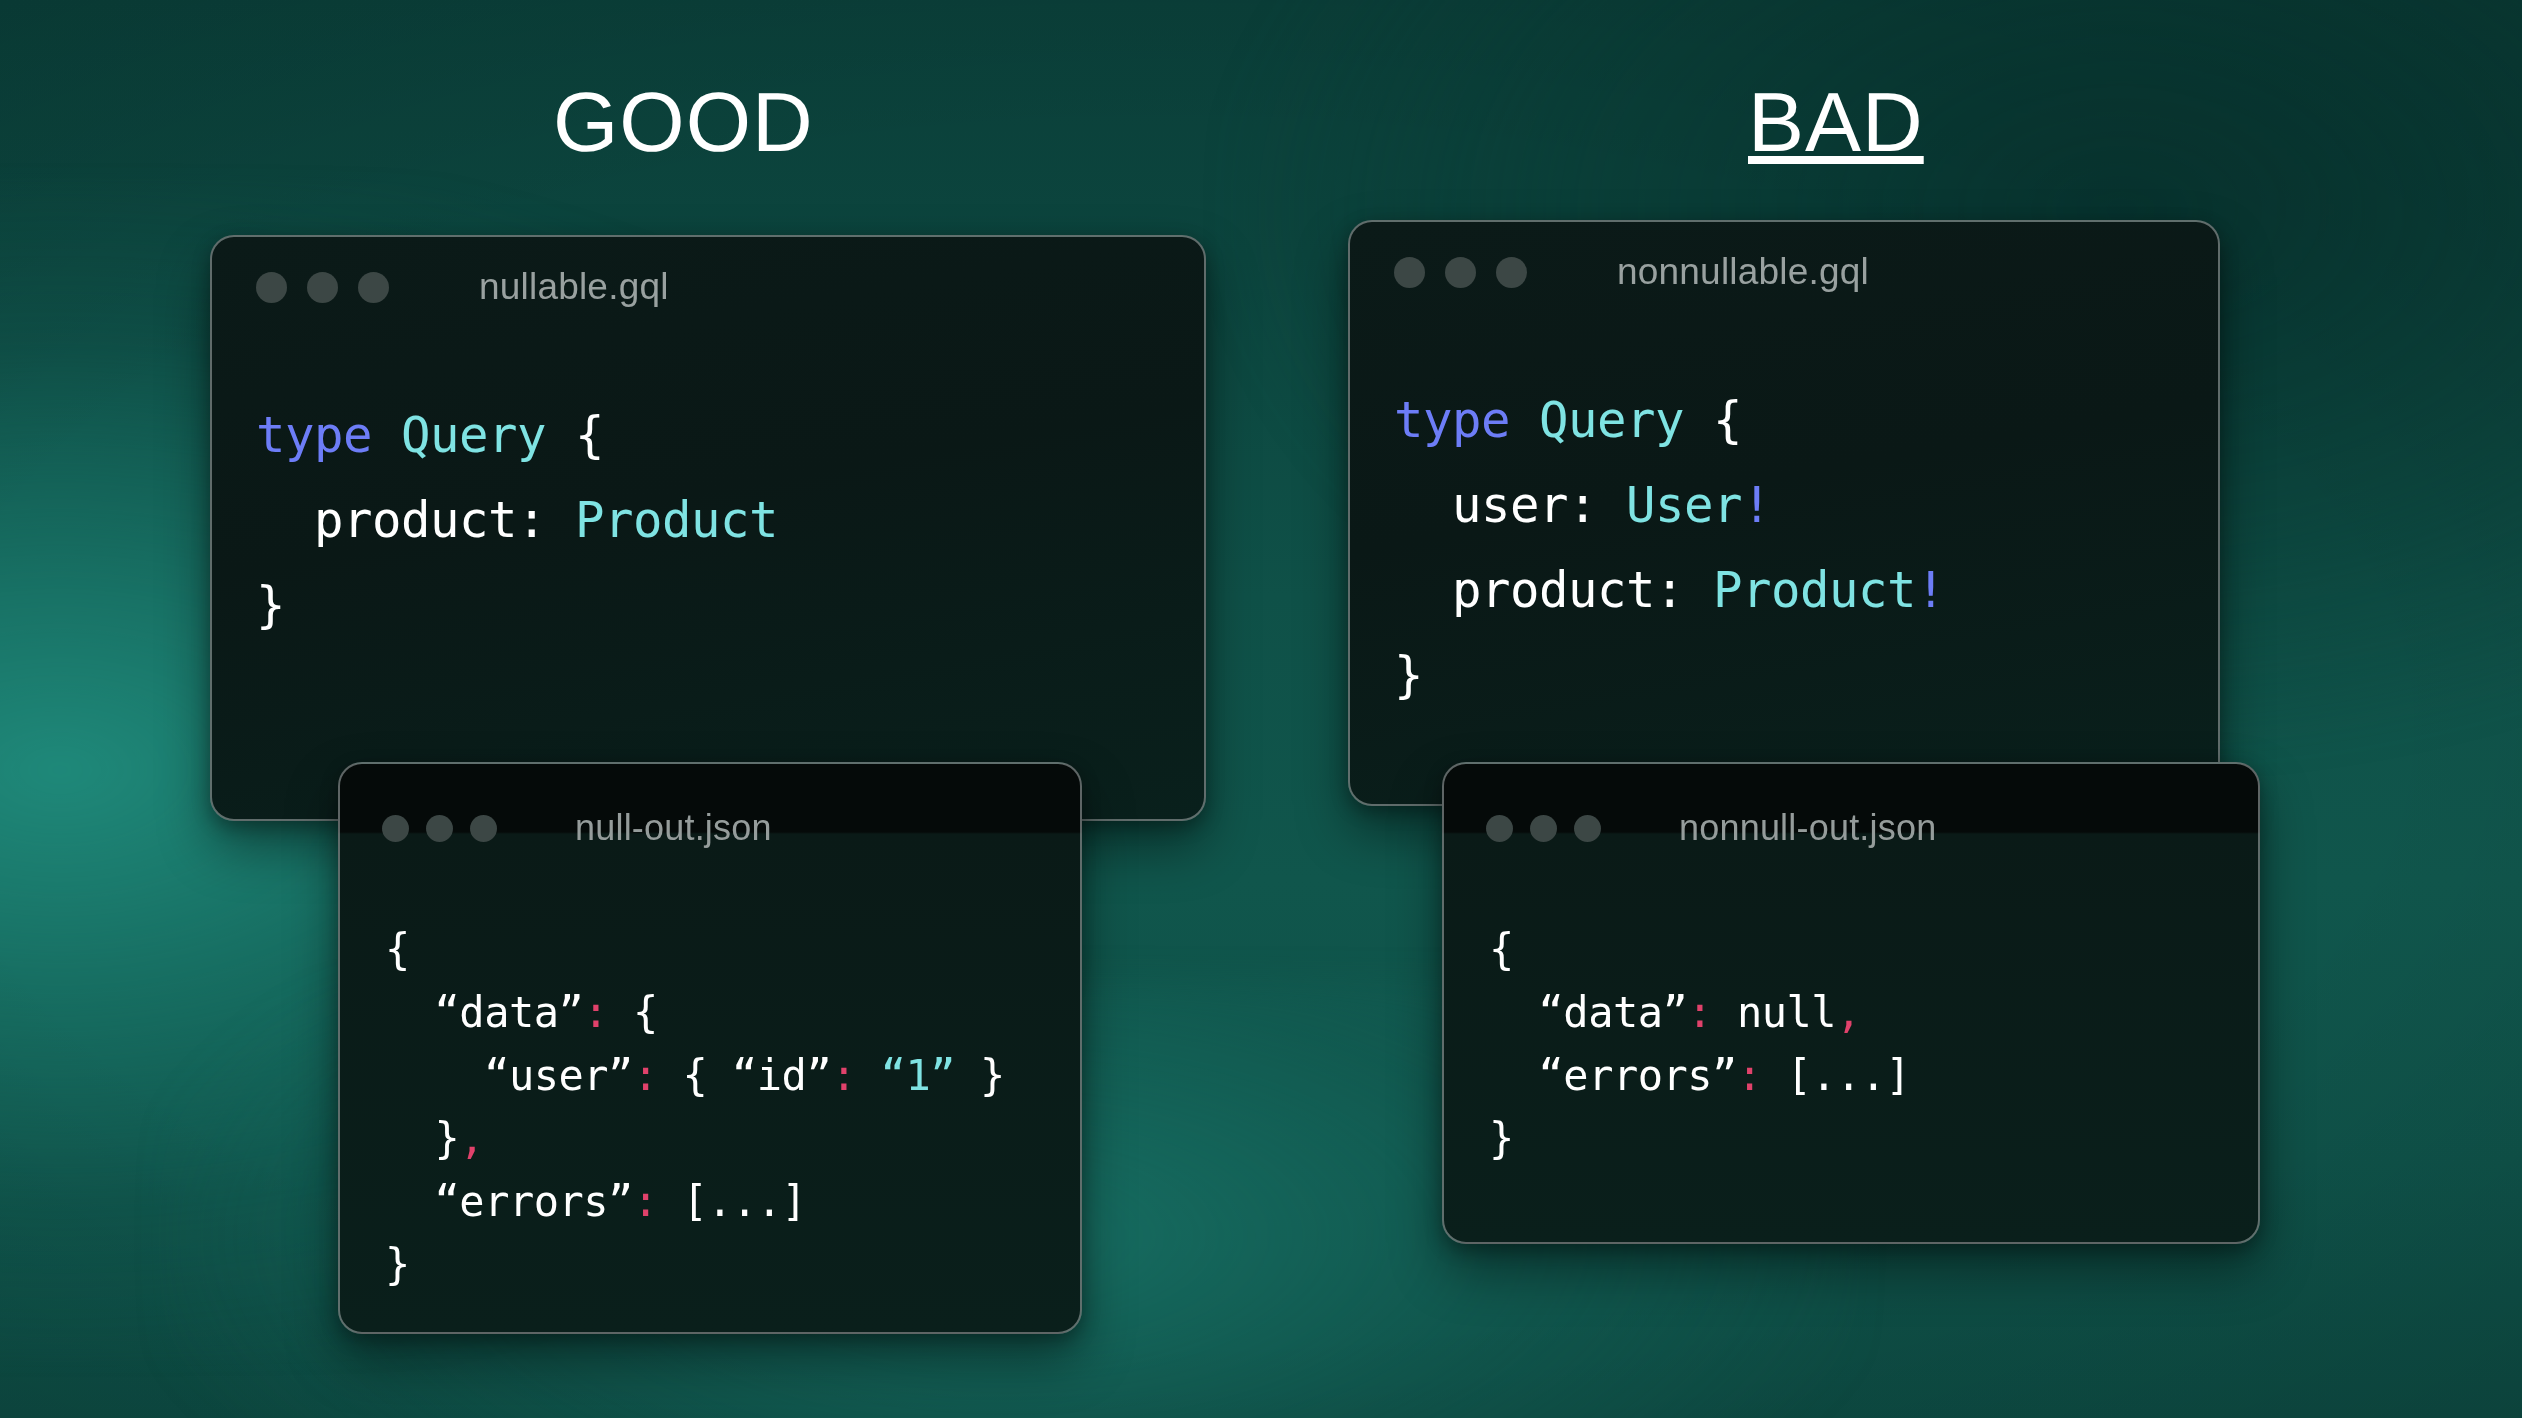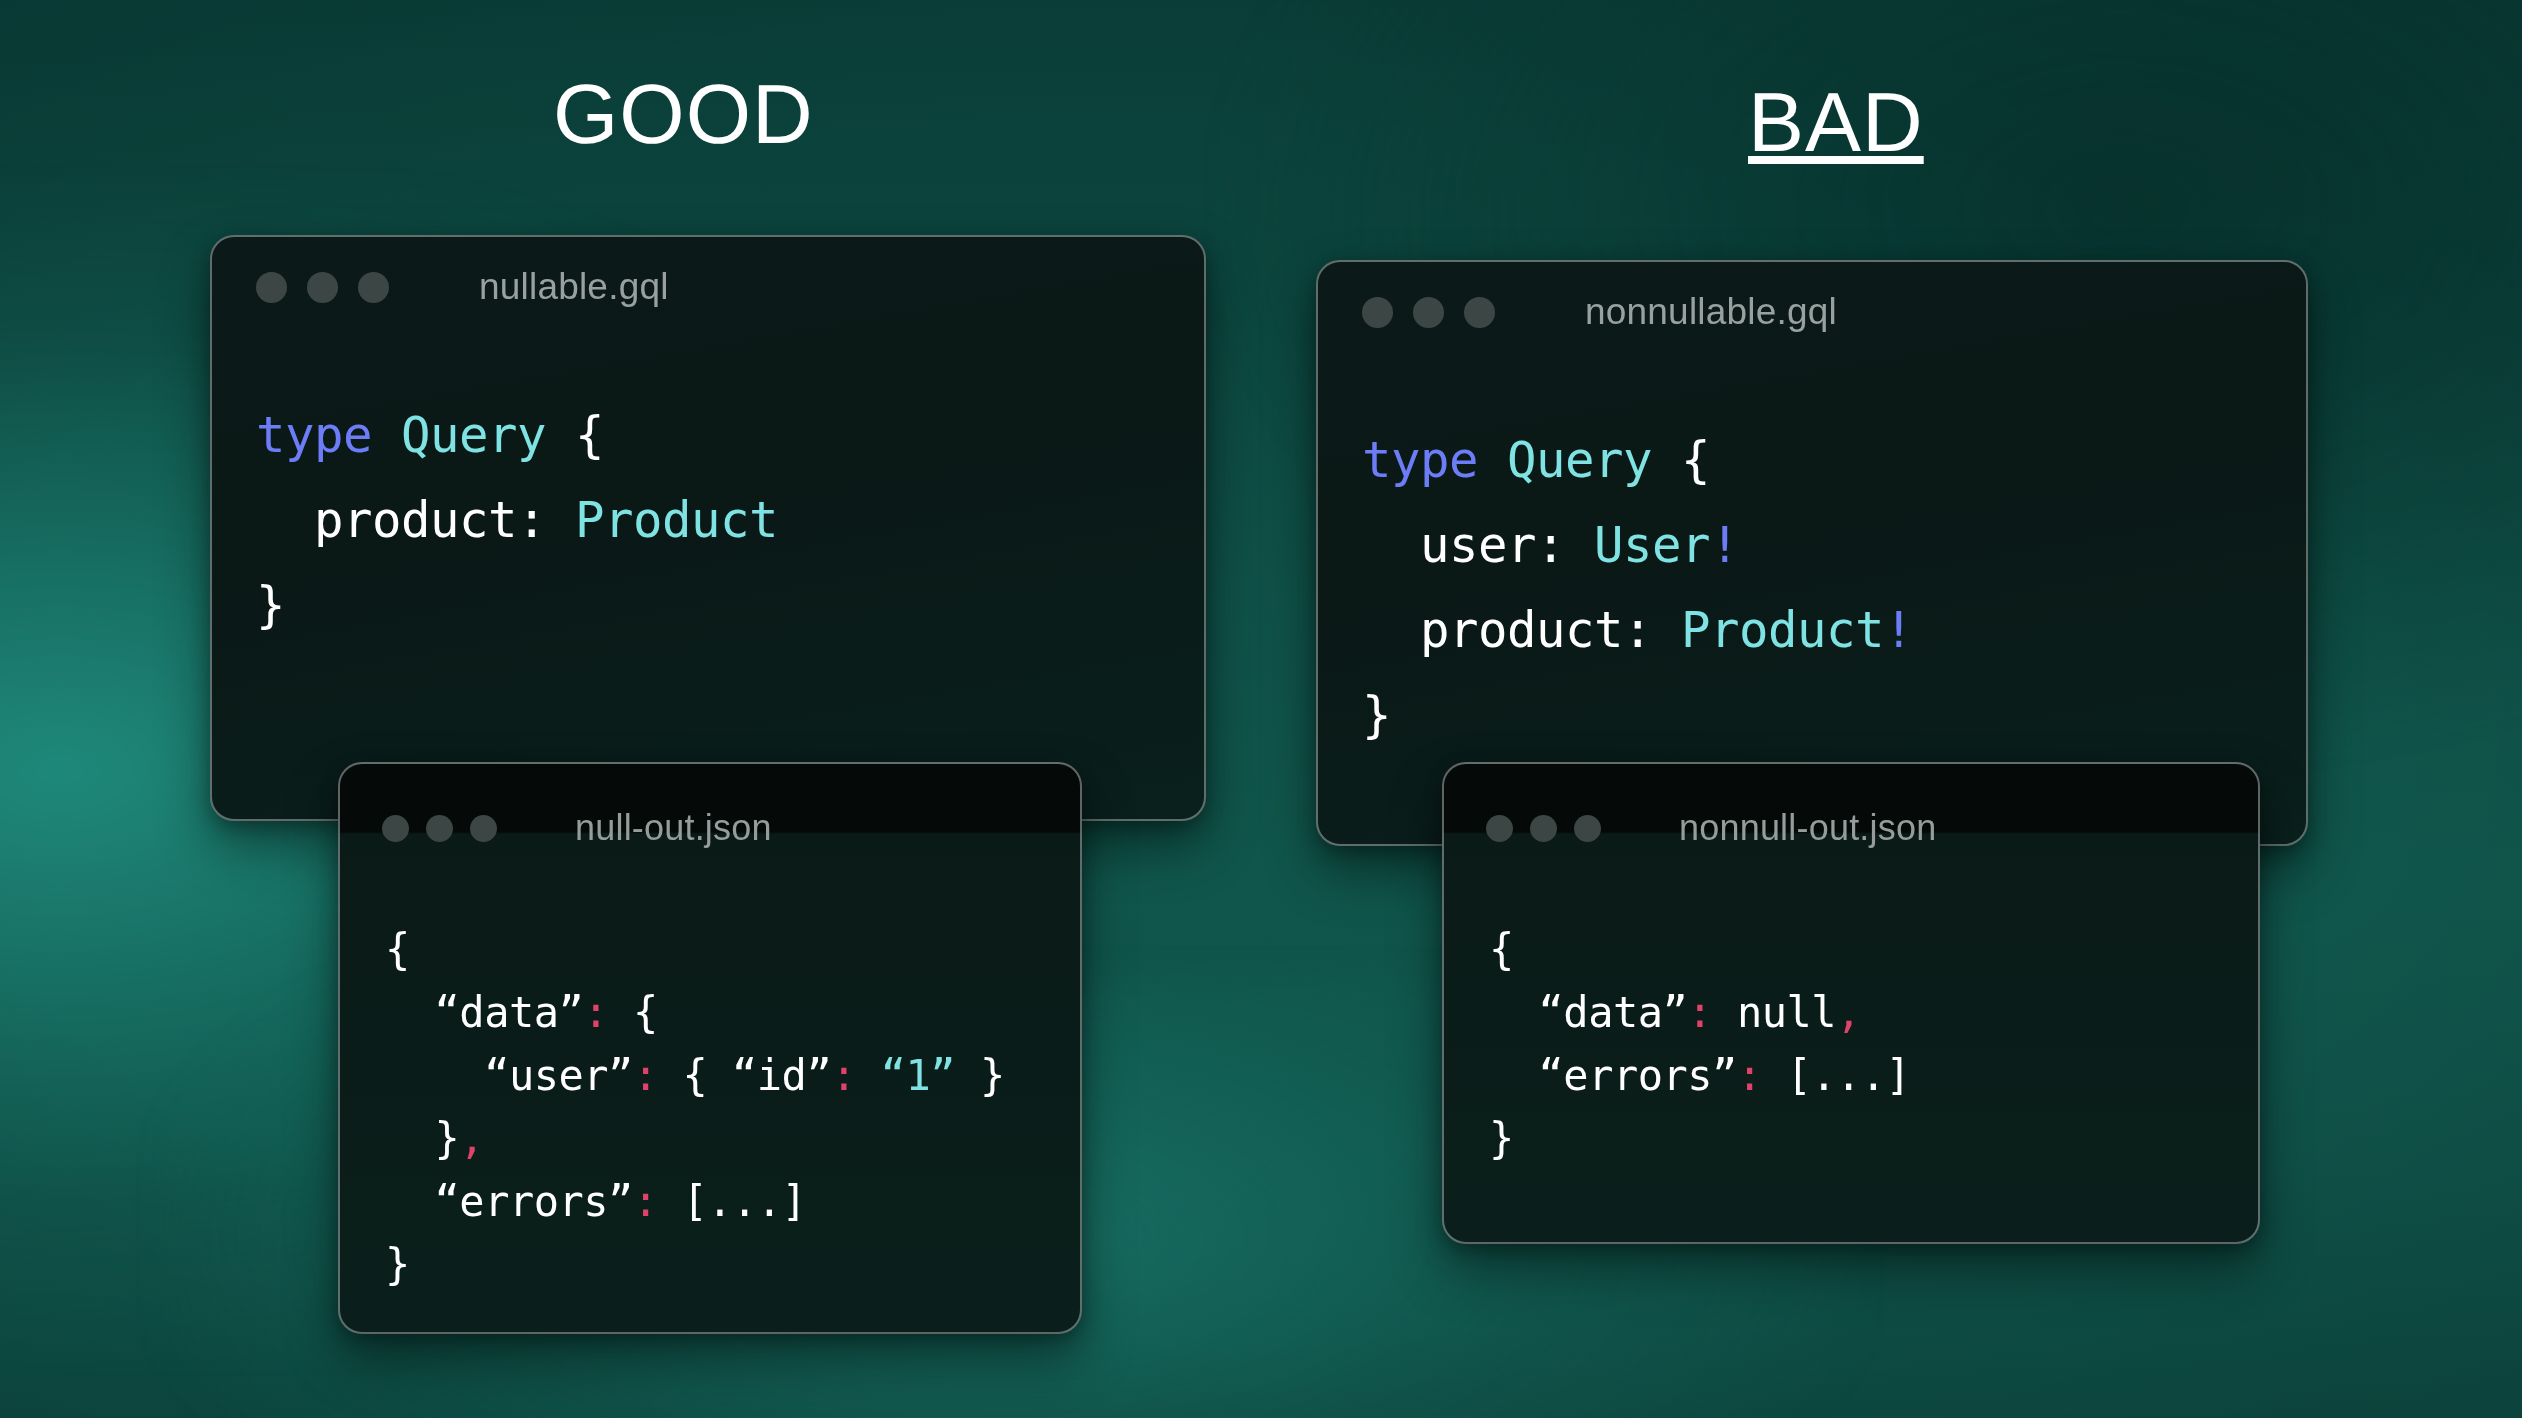--- a/index.html
+++ b/index.html
@@ -82,21 +82,21 @@
     position: absolute;
     color: #ffffff;
     font-family: "Liberation Sans", sans-serif;
     font-weight: 300;
     font-size: 84px;
     letter-spacing: 1px;
     line-height: 1;
     white-space: nowrap;
     text-rendering: geometricPrecision;
   }
-  #title-good { left: 553px; top: 72px; }
+  #title-good { left: 553px; top: 80px; }
   #title-bad  { left: 1748px; top: 80px; text-decoration: underline; }
 
   
   .window {
     position: absolute;
     border-radius: 24px;
     border: 2px solid rgba(168,176,176,0.55);
     box-shadow: 0 26px 52px rgba(0,0,0,0.42),
                 0 6px 18px rgba(0,0,0,0.30);
     overflow: hidden;
@@ -215,21 +215,21 @@
         <span class="dot"></span>
         <span class="dot"></span>
         <span class="dot"></span>
       </div>
       <div class="filename">null-out.json</div>
     </div>
 
     <div class="code"><div><span class="t-brk">{</span></div><div><span class="t-brk">  </span><span class="t-key">“data”</span><span class="t-colon">:</span><span class="t-brk"> {</span></div><div><span class="t-brk">    </span><span class="t-key">“user”</span><span class="t-colon">:</span><span class="t-brk"> { </span><span class="t-key">“id”</span><span class="t-colon">:</span><span class="t-brk"> </span><span class="t-val">“1”</span><span class="t-brk"> }</span></div><div><span class="t-brk">  }</span><span class="t-comma">,</span></div><div><span class="t-brk">  </span><span class="t-key">“errors”</span><span class="t-colon">:</span><span class="t-brk"> [...]</span></div><div><span class="t-brk">}</span></div></div>
   </div>
 
-  <div class="window gql" style="left:1316px; top:220px; width:992px; height:586px;margin-top:40px;">
+  <div class="window gql" style="left:1348px; top:220px; width:872px; height:586px;">
 
     <div class="titlebar">
       <div class="dots">
         <span class="dot"></span>
         <span class="dot"></span>
         <span class="dot"></span>
       </div>
       <div class="filename">nonnullable.gql</div>
     </div>
 

